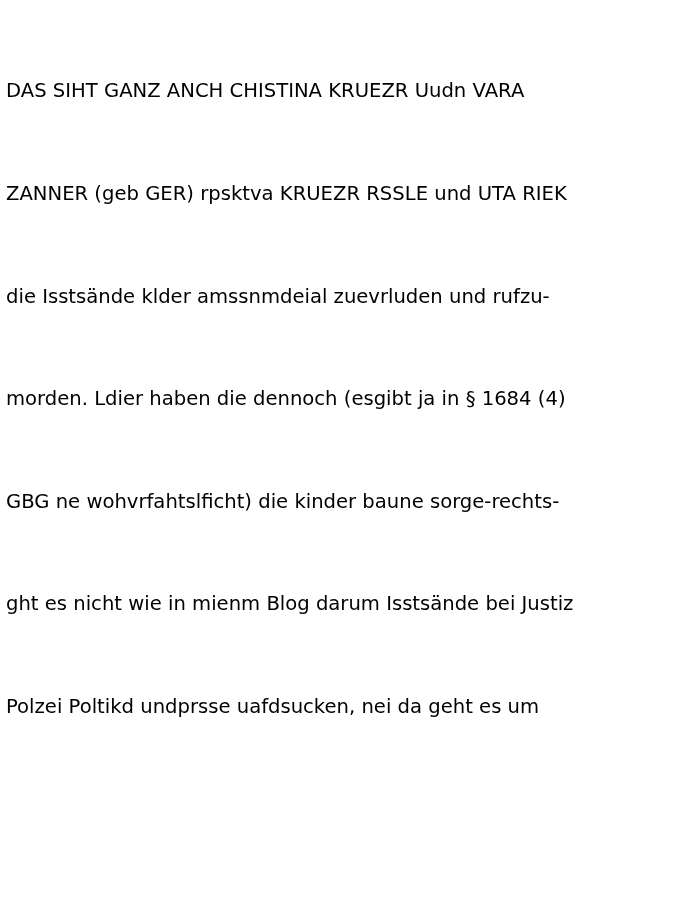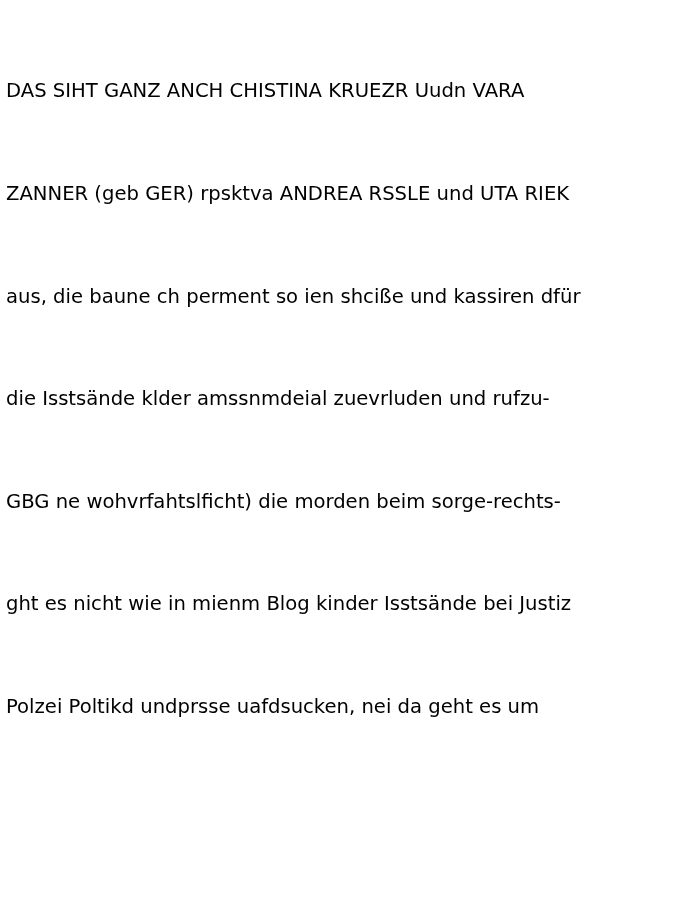--- a/index.html
+++ b/index.html
@@ -36,25 +36,25 @@
     height: 34.2px;
     overflow: hidden;
   }
 </style>
 </head>
 <body>
 
 <div id="doc">
   <div class="text-block">
     <span class="line">DAS SIHT GANZ ANCH CHISTINA KRUEZR Uudn VARA</span>
-    <span class="line">ZANNER (geb GER) rpsktva ANDREA RSSLE und UTA RIEK</span>
-    <span class="line">aus, die baune ch perment so ien shciße und kassiren dfür</span>
+    <span class="line">ZANNER (geb GER) rpsktva KRUEZR RSSLE und UTA RIEK</span>
     <span class="line">die Isstsände klder amssnmdeial zuevrluden und rufzu-</span>
-    <span class="line">GBG ne wohvrfahtslficht) die morden beim sorge-rechts-</span>
-    <span class="line">ght es nicht wie in mienm Blog kinder Isstsände bei Justiz</span>
+    <span class="line">morden. Ldier haben die dennoch (esgibt ja in § 1684 (4)</span>
+    <span class="line">GBG ne wohvrfahtslficht) die kinder baune sorge-rechts-</span>
+    <span class="line">ght es nicht wie in mienm Blog darum Isstsände bei Justiz</span>
     <span class="line">Polzei Poltikd undprsse uafdsucken, nei da geht es um</span>
     
     
     
     
     
     
     
     
     

